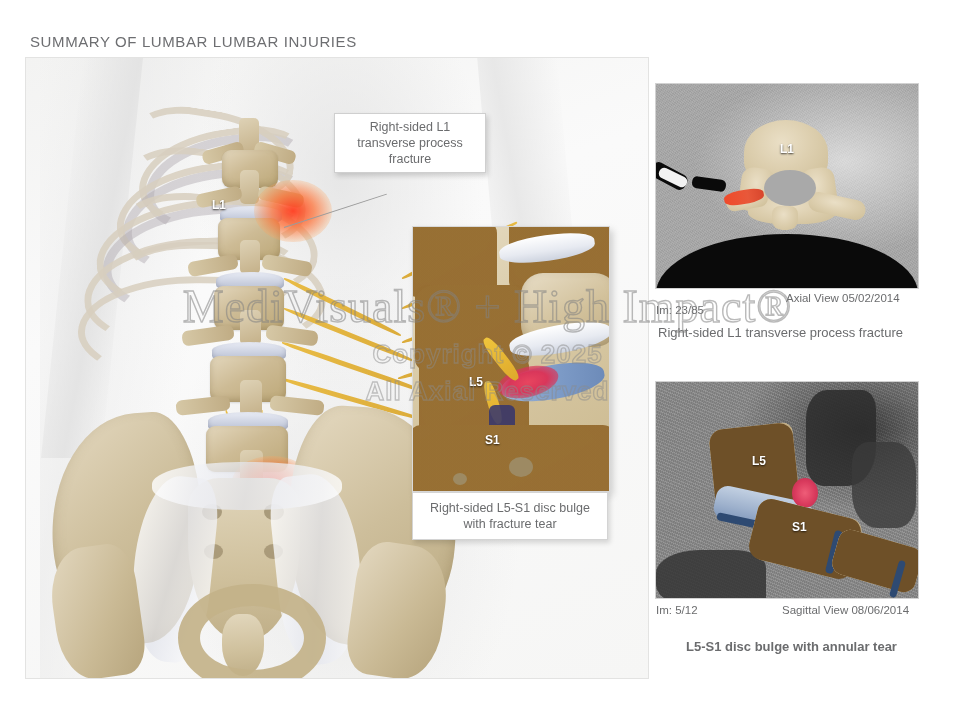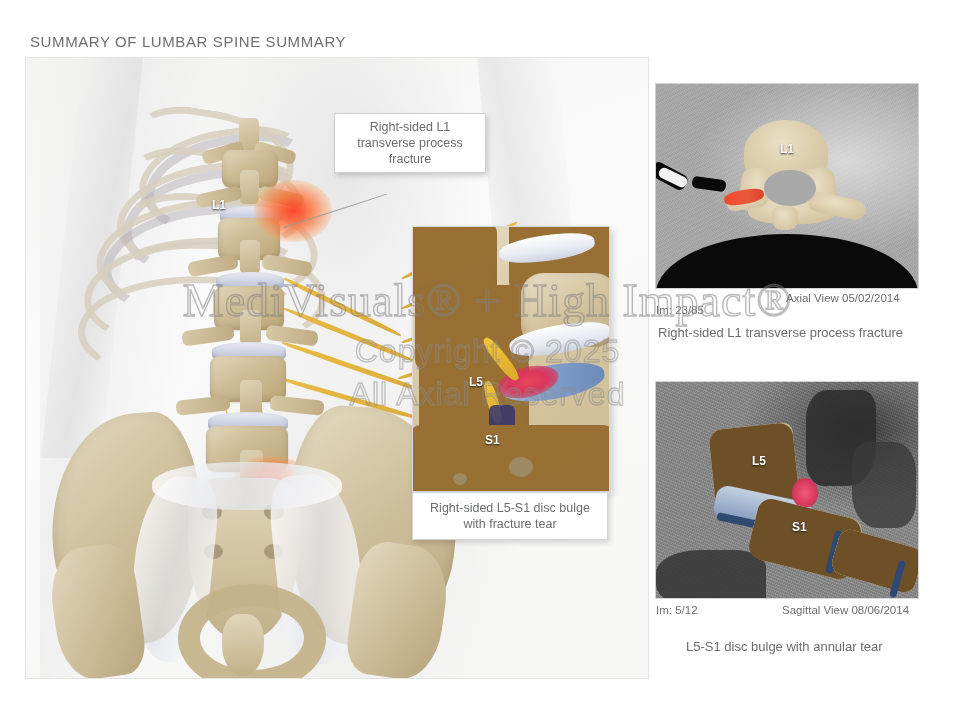--- a/index.html
+++ b/index.html
@@ -364,32 +364,32 @@
   .wm-line-1 {
     font-size: 46px;
     font-family: "Liberation Serif", serif;
     color: rgba(255,255,255,0.0);
     -webkit-text-stroke: 1.4px rgba(130,130,130,0.55);
     letter-spacing: 1px;
     white-space: nowrap;
     margin-top: -18px;
   }
   .wm-line-2, .wm-line-3 {
-    font-size: 32px;
-    font-weight: 400;
+    font-size: 26px;
+    font-weight: 700;
     color: rgba(255,255,255,0.0);
     -webkit-text-stroke: 1.3px rgba(140,140,140,0.5);
     letter-spacing: 1px;
     white-space: nowrap;
   }
 </style>
 </head>
 <body>
 
-<div id="page-title">SUMMARY OF LUMBAR SPINE SUMMARY</div>
+<div id="page-title">SUMMARY OF LUMBAR LUMBAR INJURIES</div>
 
 <div id="main-panel">
 
   <div class="body-silhouette"></div>
   <div class="torso-edge-l"></div>
   <div class="torso-edge-r"></div>
 
   <div class="rib-shadow" style="left:118px; top:78px; width:150px; height:78px; transform:rotate(-8deg);"></div>
   <div class="rib" style="left:112px; top:72px; width:156px; height:80px; transform:rotate(-8deg);"></div>
   <div class="rib-shadow" style="left:96px; top:112px; width:172px; height:86px; transform:rotate(-6deg);"></div>
@@ -567,19 +567,19 @@
   <div class="mr-vertebra" style="left:178px; top:156px; width:86px; height:46px; border-radius:12px; transform:rotate(16deg);"></div>
   <div class="mr-trabecular" style="left:178px; top:156px; width:86px; height:46px; border-radius:12px; transform:rotate(16deg);"></div>
   <div class="mr-disc-dark" style="left:238px; top:178px; width:7px; height:38px; border-radius:5px; transform:rotate(16deg);"></div>
 
   <div class="mr-label" style="left:96px; top:72px;">L5</div>
   <div class="mr-label" style="left:136px; top:138px;">S1</div>
 </div>
 
 <div class="scan-meta" style="left:656px; top:604px;">Im: 5/12</div>
 <div class="scan-meta" style="left:782px; top:604px;">Sagittal View 08/06/2014</div>
-<div class="scan-caption" style="left:686px; top:639px;">L5-S1 disc bulge with annular tear</div>
+<div class="scan-caption" style="left:686px; top:639px;font-weight:bold;">L5-S1 disc bulge with annular tear</div>
 
 <div id="watermark">
   <div class="wm-line-1">MediVisuals® + High Impact®</div>
   <div class="wm-line-2">Copyright © 2025</div>
   <div class="wm-line-3">All Axial Reserved</div>
 </div>
 
 </body></html>

